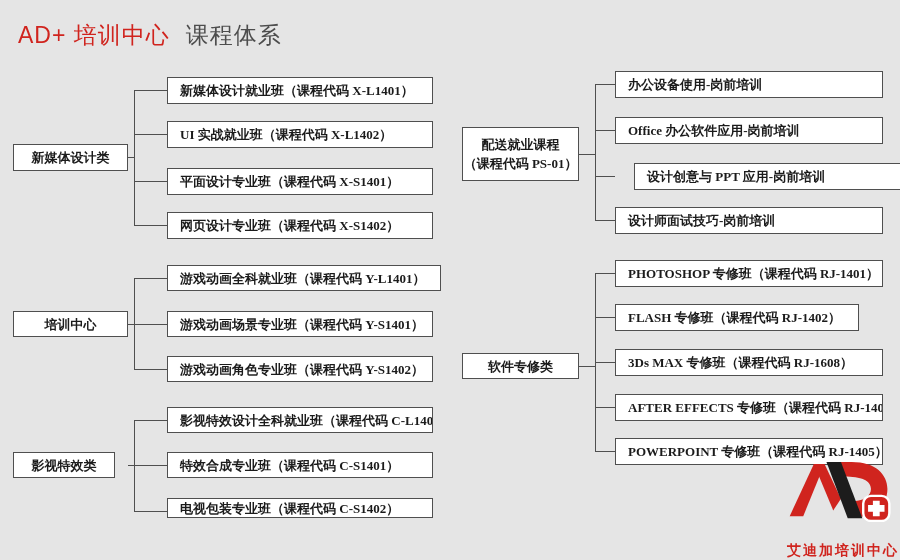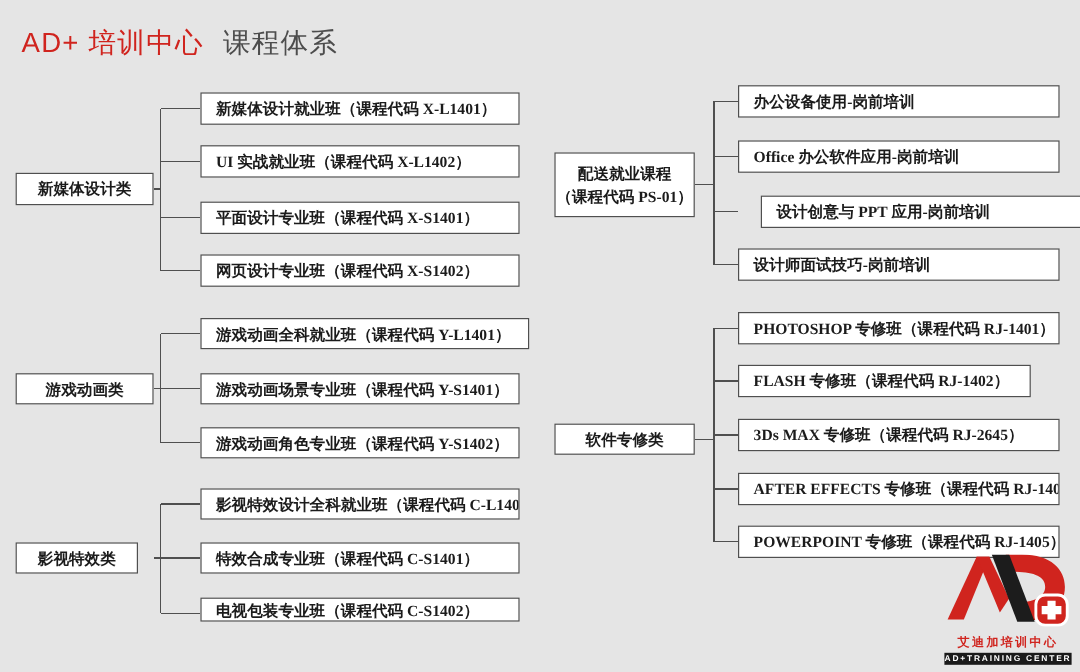--- a/index.html
+++ b/index.html
@@ -21,22 +21,22 @@
   .node{
     position:absolute;box-sizing:border-box;background:#ffffff;
     border:1px solid #4f4f4f;color:#1b1b1b;display:flex;
     font-size:13px;font-weight:700;line-height:19px;
   }
   .node.parent{flex-direction:column;align-items:center;justify-content:center;text-align:center;}
   .node.child{align-items:center;padding-left:12px;padding-right:16px;white-space:nowrap;overflow:hidden;font-family:Liberation Serif, serif;}
   
   #logo{position:absolute;left:787px;top:462px;width:106px;text-align:center;}
   #logo .logo-cn{
-    color:#d0241e;font-size:10px;font-weight:700;letter-spacing:2px;
-    margin-top:1px;white-space:nowrap;
+    color:#d0241e;font-size:14px;font-weight:700;letter-spacing:2px;
+    margin-top:16px;white-space:nowrap;
     font-family:"Liberation Sans","DejaVu Sans",sans-serif;
   }
   #logo .logo-en{
     background:#1a1a1a;color:#ffffff;font-size:7px;font-weight:700;
     letter-spacing:1.5px;padding:2px 0 1px 0;margin-top:2px;white-space:nowrap;
     font-family:"Liberation Sans","DejaVu Sans",sans-serif;
   }
 </style>
 </head>
 <body>
@@ -81,21 +81,21 @@
 
   <div id="diagram">
       <div class="node parent" style="left: 13px; top: 144px; width: 115px; height: 27px;">
         <span>新媒体设计类</span>
       </div>
       <div class="node child" style="left: 167px; top: 77px; width: 266px; height: 27px;">新媒体设计就业班（课程代码 X-L1401）</div>
       <div class="node child" style="left: 167px; top: 121px; width: 266px; height: 27px;">UI 实战就业班（课程代码 X-L1402）</div>
       <div class="node child" style="left: 167px; top: 168px; width: 266px; height: 27px;">平面设计专业班（课程代码 X-S1401）</div>
       <div class="node child" style="left: 167px; top: 212px; width: 266px; height: 27px;">网页设计专业班（课程代码 X-S1402）</div>
       <div class="node parent" style="left: 13px; top: 311px; width: 115px; height: 26px;">
-        <span>游戏动画类</span>
+        <span>培训中心</span>
       </div>
       <div class="node child" style="left: 167px; top: 265px; width: 274px; height: 26px;">游戏动画全科就业班（课程代码 Y-L1401）</div>
       <div class="node child" style="left: 167px; top: 311px; width: 266px; height: 26px;">游戏动画场景专业班（课程代码 Y-S1401）</div>
       <div class="node child" style="left: 167px; top: 356px; width: 266px; height: 26px;">游戏动画角色专业班（课程代码 Y-S1402）</div>
       <div class="node parent" style="left: 13px; top: 452px; width: 102px; height: 26px;">
         <span>影视特效类</span>
       </div>
       <div class="node child" style="left: 167px; top: 407px; width: 266px; height: 26px;">影视特效设计全科就业班（课程代码 C-L1401）</div>
       <div class="node child" style="left: 167px; top: 452px; width: 266px; height: 26px;">特效合成专业班（课程代码 C-S1401）</div>
       <div class="node child" style="left: 167px; top: 498px; width: 266px; height: 20px;">电视包装专业班（课程代码 C-S1402）</div>
@@ -105,21 +105,21 @@
       </div>
       <div class="node child" style="left: 615px; top: 71px; width: 268px; height: 27px;">办公设备使用-岗前培训</div>
       <div class="node child" style="left: 615px; top: 117px; width: 268px; height: 27px;">Office 办公软件应用-岗前培训</div>
       <div class="node child" style="left: 634px; top: 163px; width: 268px; height: 27px;">设计创意与 PPT 应用-岗前培训</div>
       <div class="node child" style="left: 615px; top: 207px; width: 268px; height: 27px;">设计师面试技巧-岗前培训</div>
       <div class="node parent" style="left: 462px; top: 353px; width: 117px; height: 26px;">
         <span>软件专修类</span>
       </div>
       <div class="node child" style="left: 615px; top: 260px; width: 268px; height: 27px;">PHOTOSHOP 专修班（课程代码 RJ-1401）</div>
       <div class="node child" style="left: 615px; top: 304px; width: 244px; height: 27px;">FLASH 专修班（课程代码 RJ-1402）</div>
-      <div class="node child" style="left: 615px; top: 349px; width: 268px; height: 27px;">3Ds MAX 专修班（课程代码 RJ-2645）</div>
+      <div class="node child" style="left: 615px; top: 349px; width: 268px; height: 27px;">3Ds MAX 专修班（课程代码 RJ-1608）</div>
       <div class="node child" style="left: 615px; top: 394px; width: 268px; height: 27px;">AFTER EFFECTS 专修班（课程代码 RJ-1404）</div>
       <div class="node child" style="left: 615px; top: 438px; width: 268px; height: 27px;">POWERPOINT 专修班（课程代码 RJ-1405）</div>
     </div>
 
   <div id="logo">
     <svg width="102" height="60" viewBox="0 0 104 62">
 
       <polygon points="0,56 25,2 36,2 14,56" fill="#d0241e"></polygon>
 
       <polygon points="25,2 36,2 53,38 45,50" fill="#d0241e"></polygon>

